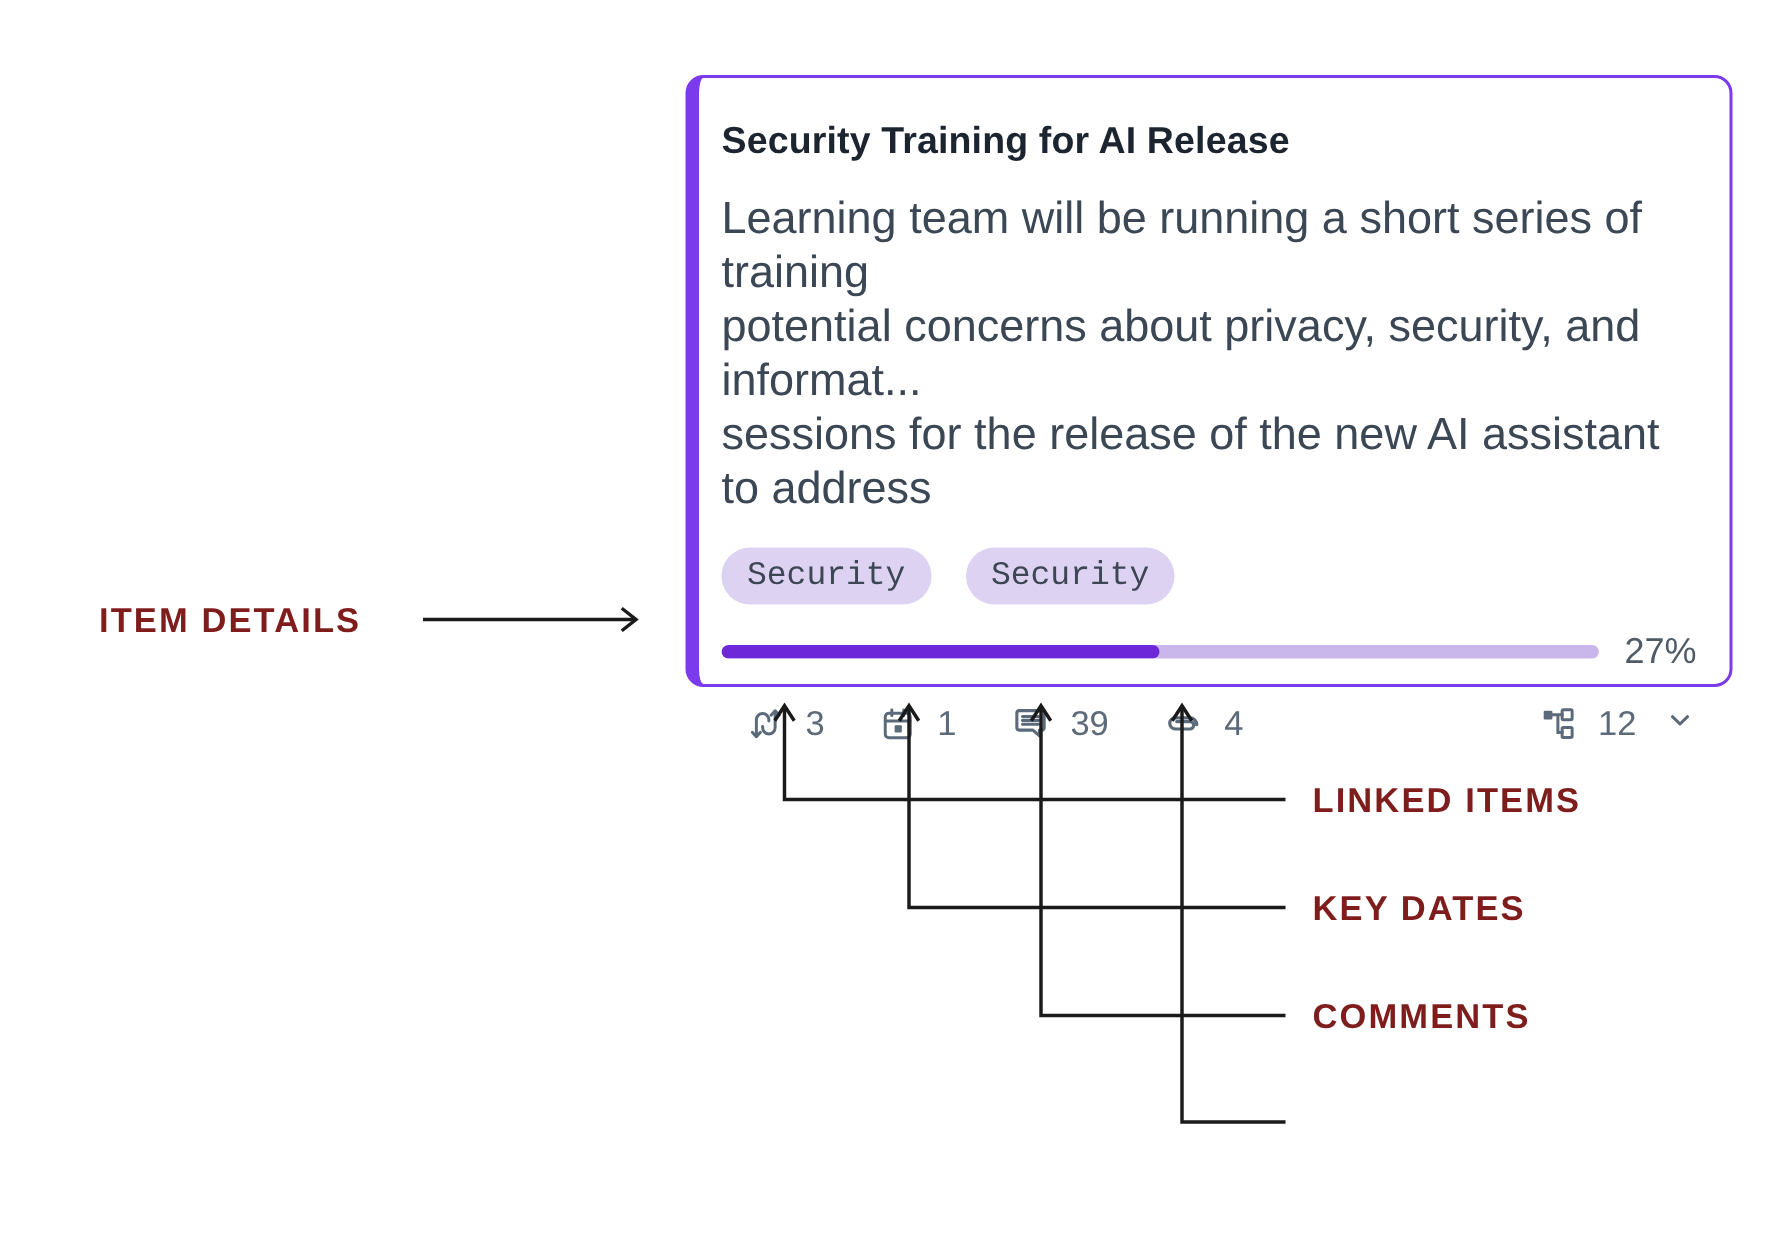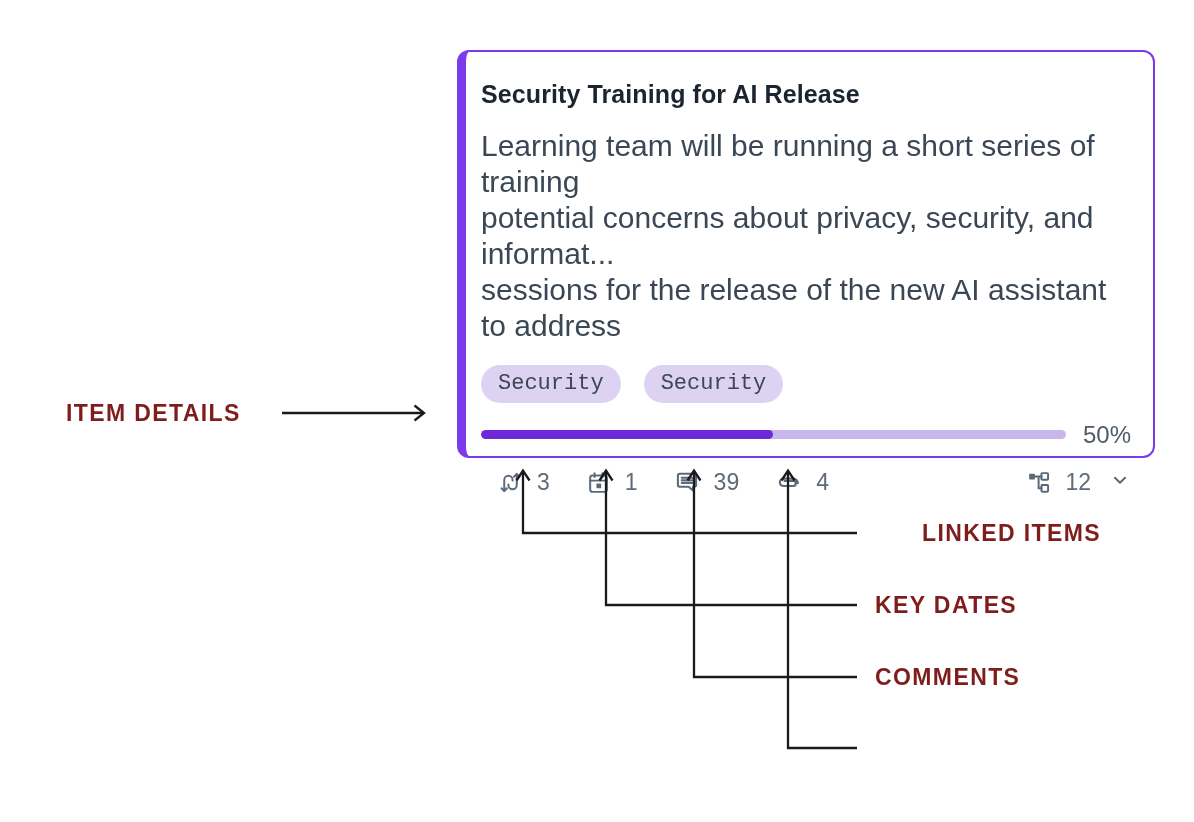--- a/index.html
+++ b/index.html
@@ -72,21 +72,21 @@
 
     <div class="tag-row">
       <span class="tag">Security</span>
       <span class="tag">Security</span>
     </div>
 
     <div class="progress-row">
       <div class="progress-track">
         <div class="progress-fill" style="width: 50%;"></div>
       </div>
-      <div class="progress-label">50%</div>
+      <div class="progress-label">27%</div>
     </div>
 
     <div class="stats-row">
 
       <div class="stat">
         <span>
           <svg width="25" height="25" viewBox="0 0 24 24" fill="none" stroke="currentColor" stroke-width="1.9" stroke-linecap="round" stroke-linejoin="round">
             <path d="M6 20V9.5a4 4 0 0 1 8 0v.7"></path>
             <path d="M3.4 17.5 6 20.3l2.6-2.8"></path>
             <path d="M18 4v10.5a4 4 0 0 1-8 0v-.7"></path>
@@ -161,17 +161,17 @@
     <path d="M599.5 480.5 606 470.5l6.5 10"></path>
 
     <path d="M694 471V677H857"></path>
     <path d="M687.5 480.5 694 470.5l6.5 10"></path>
 
     <path d="M788 471V748H857"></path>
     <path d="M781.5 480.5 788 470.5l6.5 10"></path>
   </svg>
 
   <div class="annot" style="left:66px;top:401px">ITEM DETAILS</div>
-  <div class="annot" style="left:922px;top:521px">LINKED ITEMS</div>
+  <div class="annot" style="left:875px;top:521px">LINKED ITEMS</div>
   <div class="annot" style="left:875px;top:593px">KEY DATES</div>
   <div class="annot" style="left:875px;top:665px">COMMENTS</div>
 
 </div>
 
 </body></html>

